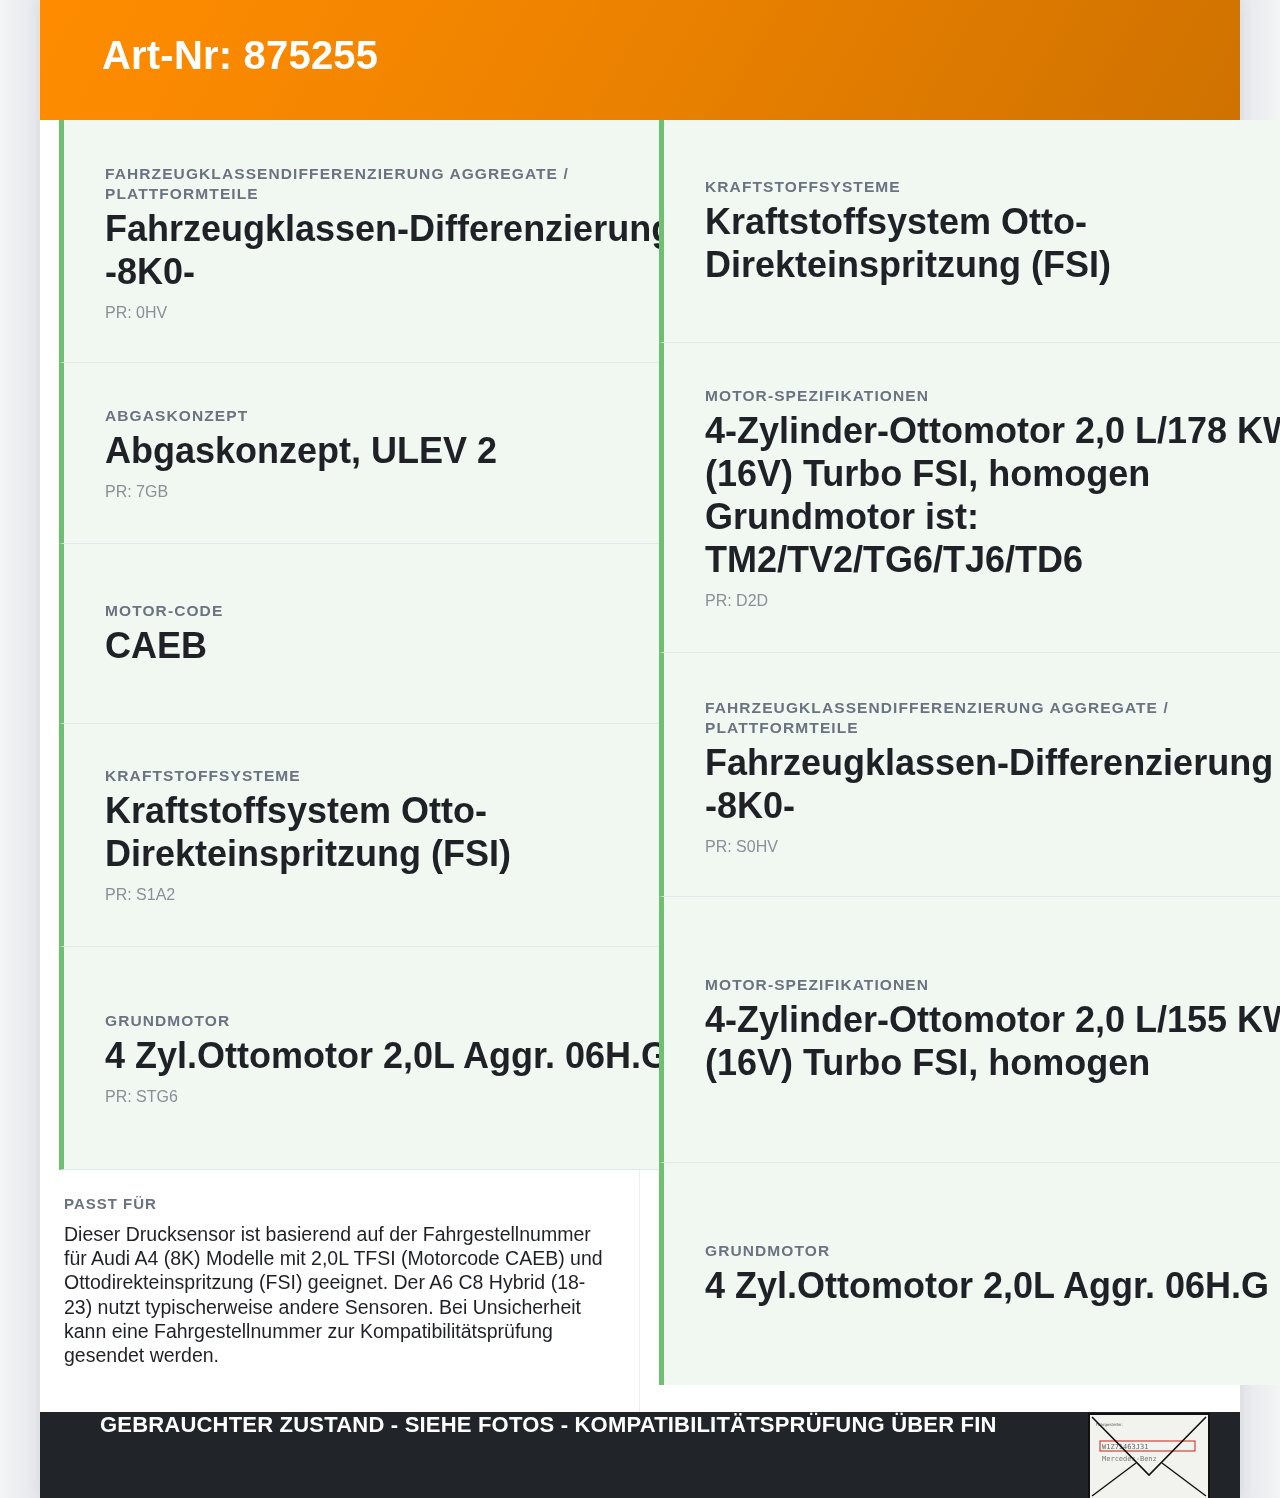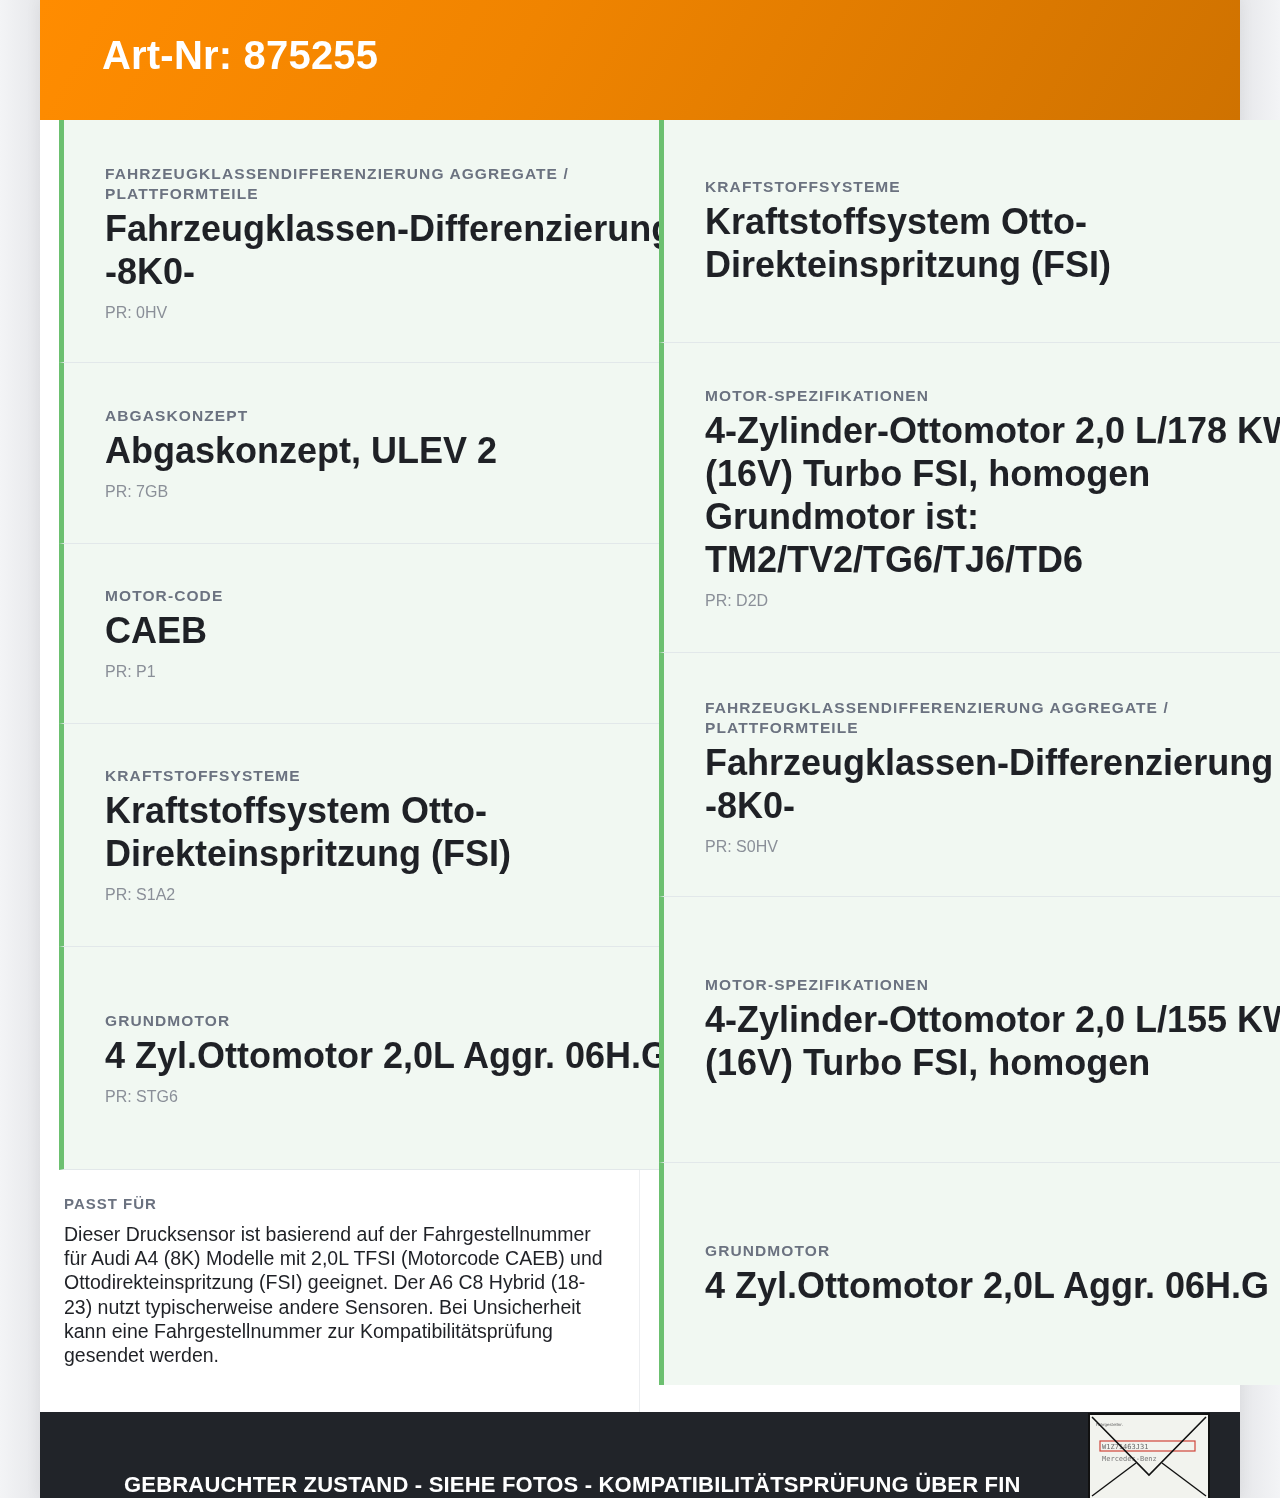--- a/index.html
+++ b/index.html
@@ -41,21 +41,21 @@
   }
   .pr { color: #8a8f98; font-size: 16px; margin-top: 11px; }
   .fits {
     position: absolute; left: 0; top: 1170px; width: 600px; height: 242px; box-sizing: border-box;
     background: #fff; padding: 24px 24px 16px 24px; border-right: 1px solid #eceef0;
   }
   .fits .cat { font-size: 15px; letter-spacing: 1px; }
   .fits p { margin: 8px 12px 0 0; color: #1f2126; font-size: 19.5px; line-height: 24.2px; }
   .footer {
     position: absolute; left: 0; top: 1412px; width: 1200px; height: 86px;
-    background: #212429; display: flex; align-items: flex-end; padding-left: 84px; box-sizing: border-box;
+    background: #212429; display: flex; align-items: flex-start; padding-left: 60px; box-sizing: border-box;
   }
   .footer span { color: #fff; font-size: 22px; font-weight: 700; letter-spacing: 0.2px; }
   .vin-img {
     position: absolute; right: 30px; top: 1413px; width: 118px; height: 83px;
     background: #eef0ea; border: 2px solid #111;
   }
 </style>
 </head>
 <body>
 
@@ -72,21 +72,20 @@
         <div class="pr">PR: 0HV</div>
       </div>
       <div class="card" style="height:181px">
         <div class="cat">ABGASKONZEPT</div>
         <div class="val">Abgaskonzept, ULEV 2</div>
         <div class="pr">PR: 7GB</div>
       </div>
       <div class="card" style="height:180px">
         <div class="cat">MOTOR-CODE</div>
         <div class="val">CAEB</div>
-        <div class="pr">PR: P1</div>
       </div>
       <div class="card" style="height:223px">
         <div class="cat">KRAFTSTOFFSYSTEME</div>
         <div class="val">Kraftstoffsystem Otto-Direkteinspritzung (FSI)</div>
         <div class="pr">PR: S1A2</div>
       </div>
       <div class="card" style="height:223px">
         <div class="cat">GRUNDMOTOR</div>
         <div class="val">4 Zyl.Ottomotor 2,0L Aggr. 06H.G</div>
         <div class="pr">PR: STG6</div>

